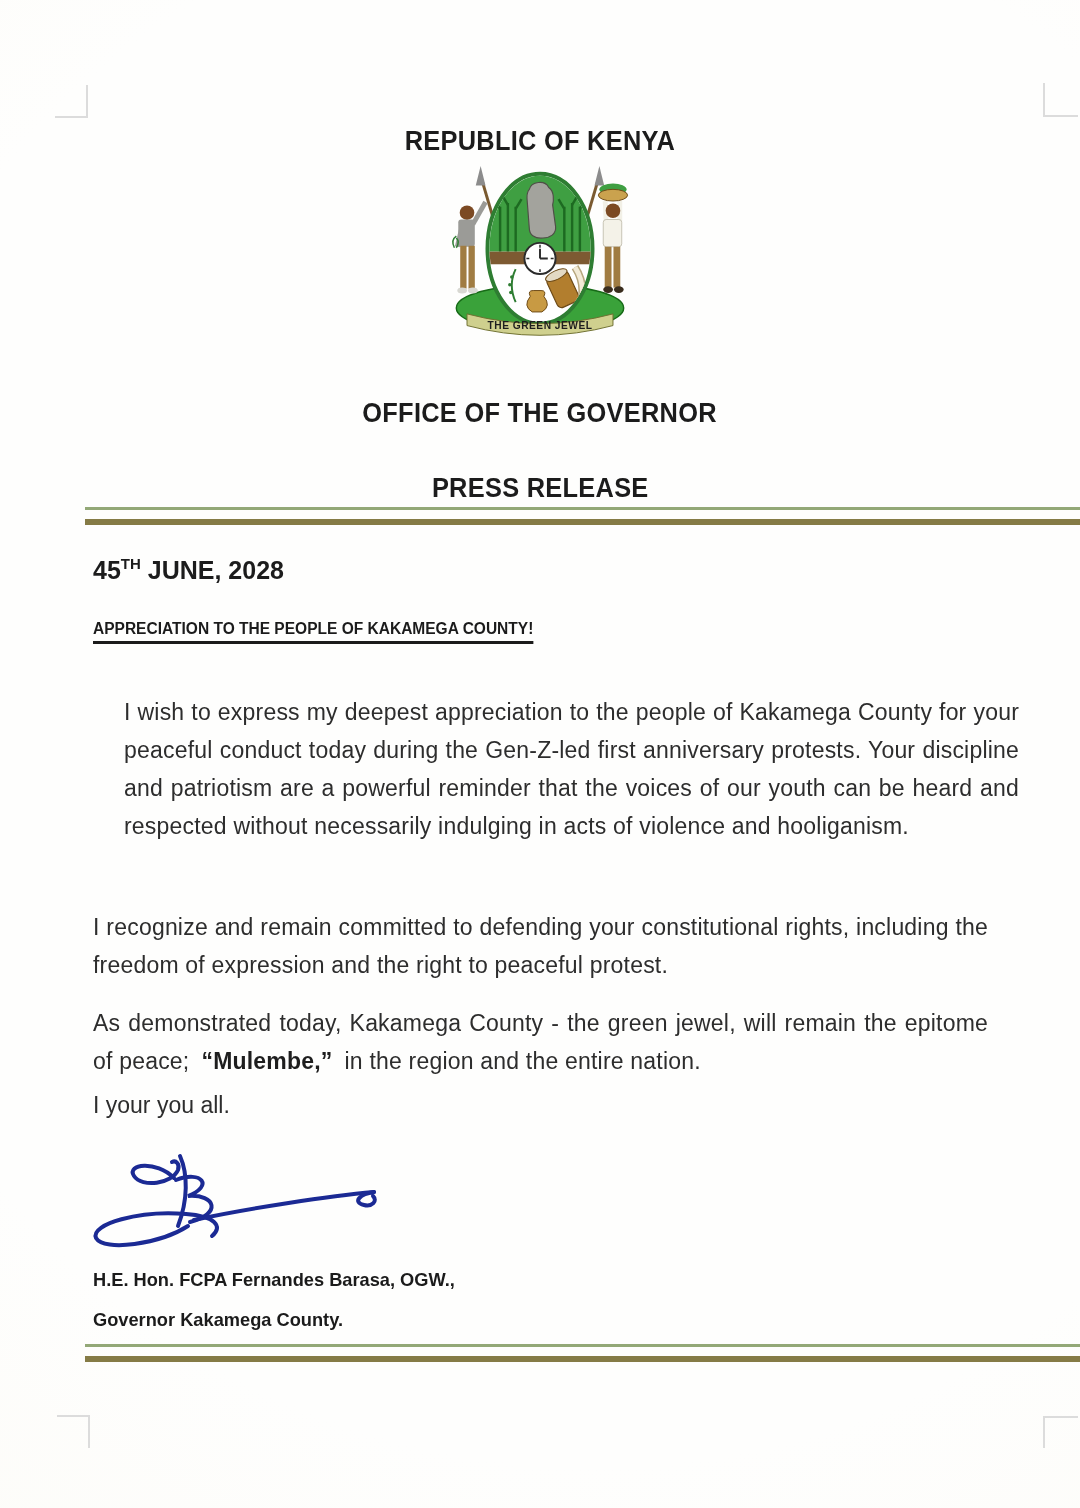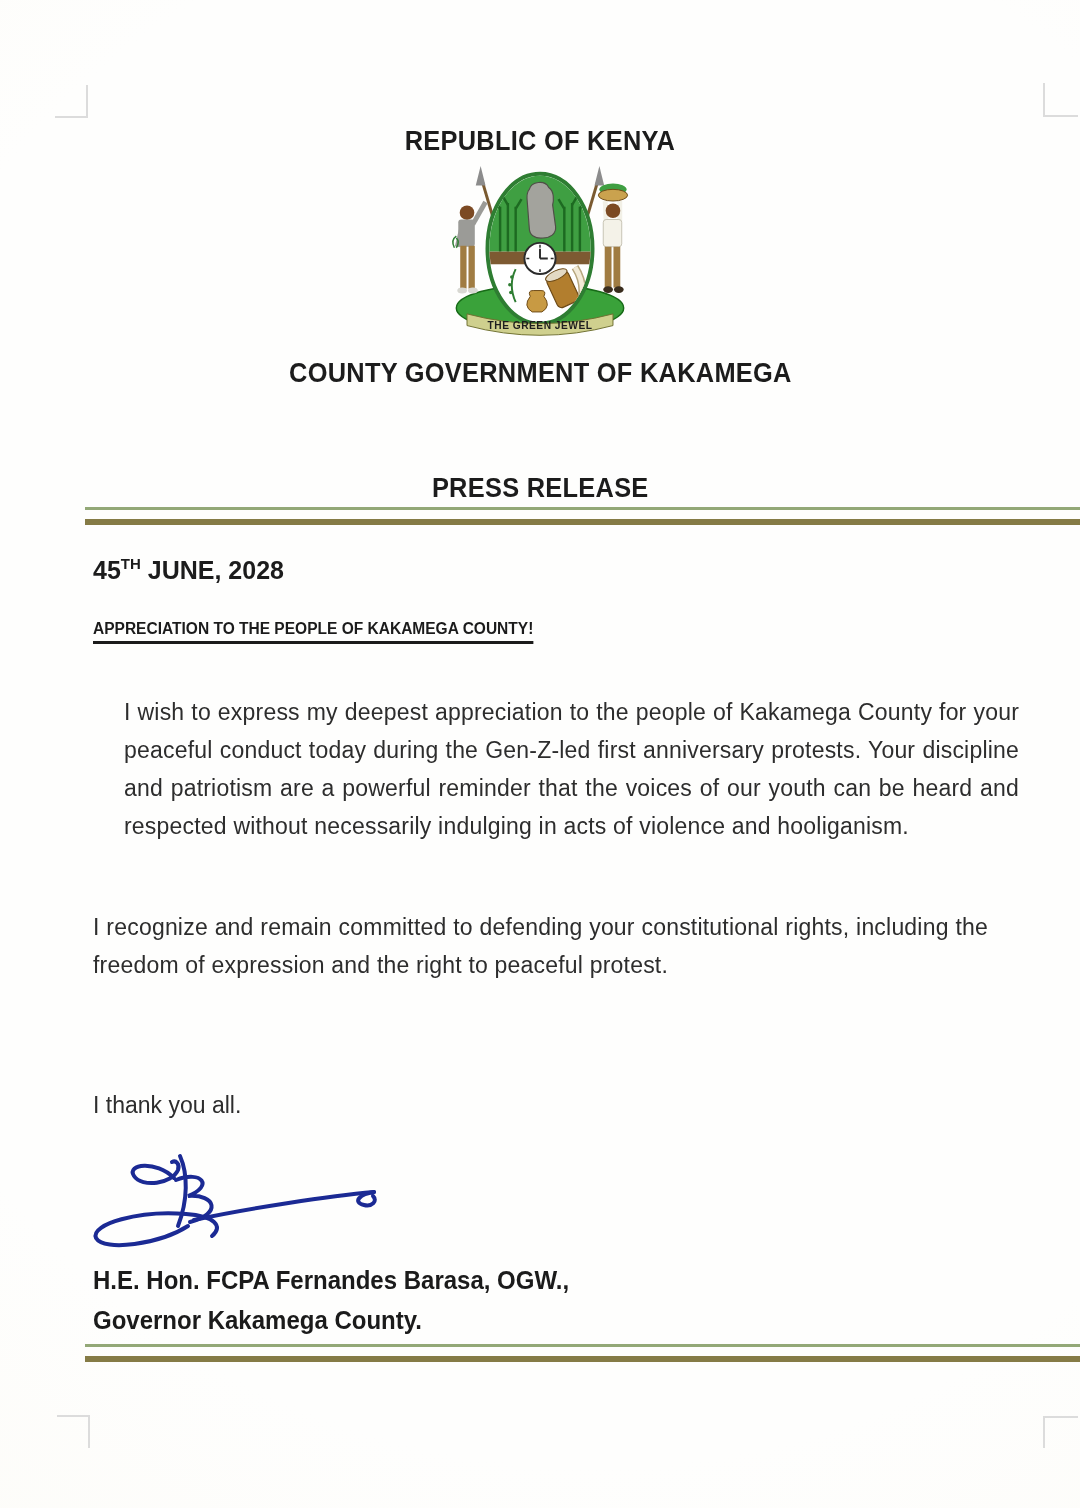--- a/index.html
+++ b/index.html
@@ -26,21 +26,21 @@
   .subject { position: absolute; left: 93px; top: 620px; font-size: 16px; font-weight: 700; color: #1b1b1b; }
   .subject .u { display: inline-block; border-bottom: 3px solid #1b1b1b; padding-bottom: 3px; transform: scaleX(0.97); transform-origin: left center; white-space: nowrap; }
   .para {
     position: absolute; left: 93px; width: 895px;
     font-size: 23px; line-height: 38px; letter-spacing: 0.2px;
     text-align: justify; color: #2d2d2d;
   }
   .bold-quote { font-weight: 700; padding: 0 12px; color: #1e1e1e; }
   .closing { position: absolute; left: 93px; top: 1092px; font-size: 23px; color: #2d2d2d; }
   .sig-wrap { position: absolute; left: 90px; top: 1148px; width: 310px; height: 110px; }
-  .signatory { position: absolute; left: 93px; top: 1260px; font-size: 25px; font-weight: 700; line-height: 40px; color: #1b1b1b; }
+  .signatory { position: absolute; left: 93px; top: 1260px; font-size: 19px; font-weight: 700; line-height: 40px; color: #1b1b1b; }
   .fold { position: absolute; }
   .fold.tl { left: 55px;  top: 85px;   width: 33px; height: 33px; border-right: 2px solid #dcdcdc; border-bottom: 2px solid #dcdcdc; }
   .fold.tr { left: 1043px; top: 83px;  width: 35px; height: 34px; border-left: 2px solid #dcdcdc;  border-bottom: 2px solid #dcdcdc; }
   .fold.bl { left: 57px;  top: 1415px; width: 33px; height: 33px; border-right: 2px solid #dcdcdc; border-top: 2px solid #dcdcdc; }
   .fold.br { left: 1043px; top: 1416px; width: 35px; height: 32px; border-left: 2px solid #dcdcdc;  border-top: 2px solid #dcdcdc; }
   .emblem { position: absolute; left: 50%; top: 166px; transform: translateX(-50%); }
 </style>
 </head>
 <body>
 
@@ -139,42 +139,43 @@
         <line x1="116" y1="95" x2="119" y2="95" stroke="#2b2b2b" stroke-width="1.5"></line>
         <line x1="105" y1="95" x2="105" y2="85" stroke="#2b2b2b" stroke-width="2"></line>
         <line x1="105" y1="95" x2="113" y2="95" stroke="#2b2b2b" stroke-width="2"></line>
       </g>
 
       <path d="M30,152 Q105,172 180,152 L180,164 Q105,184 30,164 Z" fill="#cfd08e" stroke="#6f7030" stroke-width="1"></path>
       <text x="105" y="168" text-anchor="middle" font-family="Liberation Sans, sans-serif" font-size="10.5" font-weight="bold" fill="#1e1e1e" letter-spacing="0.5">THE GREEN JEWEL</text>
     </svg>
   </div>
 
-  <div class="center h-line" style="top:358px;">
-    <span class="cond">COUNTY GOVERNMENT OF KAKAMEGA</span>
+  <div class="center h-line" style="top:398px;">
+    <span class="cond">OFFICE OF THE GOVERNOR</span>
   </div>
   <div class="center h-line" style="top:473px;">
     <span class="cond">PRESS RELEASE</span>
   </div>
 
   <div class="rule" style="top:507px;">
     <div class="g"></div>
     <div class="o"></div>
   </div>
 
   <div class="date-line"><span>45</span><sup>TH</sup><span> JUNE, 2028</span></div>
 
   <div class="subject">
     <span class="u">APPRECIATION TO THE PEOPLE OF KAKAMEGA COUNTY!</span>
   </div>
 
   <p class="para" style="top:693px;margin-left:31px;">I wish to express my deepest appreciation to the people of Kakamega County for your peaceful conduct today during the Gen-Z-led first anniversary protests. Your discipline and patriotism are a powerful reminder that the voices of our youth can be heard and respected without necessarily indulging in acts of violence and hooliganism.</p>
   <p class="para" style="top:908px;">I recognize and remain committed to defending your constitutional rights, including the freedom of expression and the right to peaceful protest.</p>
+  <p class="para" style="top:1004px;"><span>As demonstrated today, Kakamega County - the green jewel, will remain the epitome of peace;</span><span class="bold-quote">“Mulembe,”</span><span>in the region and the entire nation.</span></p>
 
-  <div class="closing">I thank you all.</div>
+  <div class="closing">I your you all.</div>
 
   <div class="sig-wrap">
     <svg width="310" height="110" viewBox="0 0 310 110">
       <g fill="none" stroke="#1b2a94" stroke-width="4" stroke-linecap="round">
         <path d="M84,30 C66,12 36,16 44,28 C52,40 82,36 88,22 C90,16 86,12 82,14"></path>
         <path d="M90,8 C98,26 98,52 88,78"></path>
         <path d="M86,32 C112,22 124,38 98,48 C126,46 132,66 100,74"></path>
         <path d="M98,78 C70,96 14,104 6,90 C0,76 50,62 96,66 C124,68 134,78 122,88"></path>
         <path d="M104,72 C160,60 240,48 284,44"></path>
         <path d="M284,44 C270,46 262,54 274,57 C282,59 288,53 283,48"></path>

